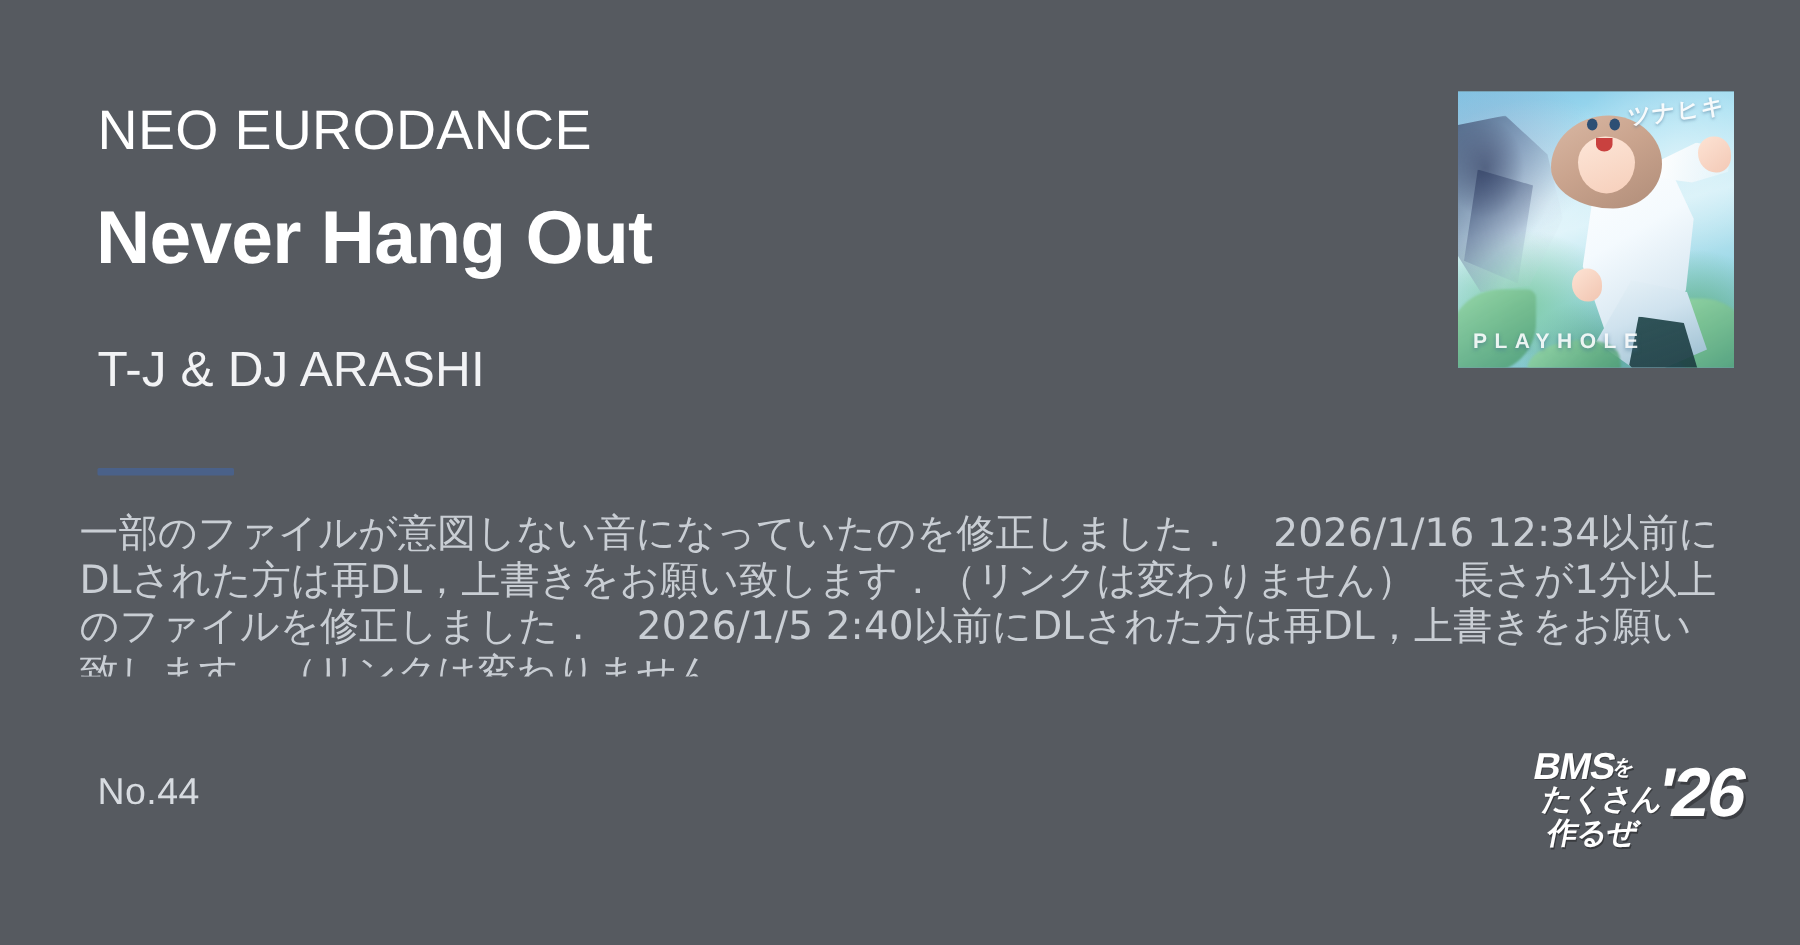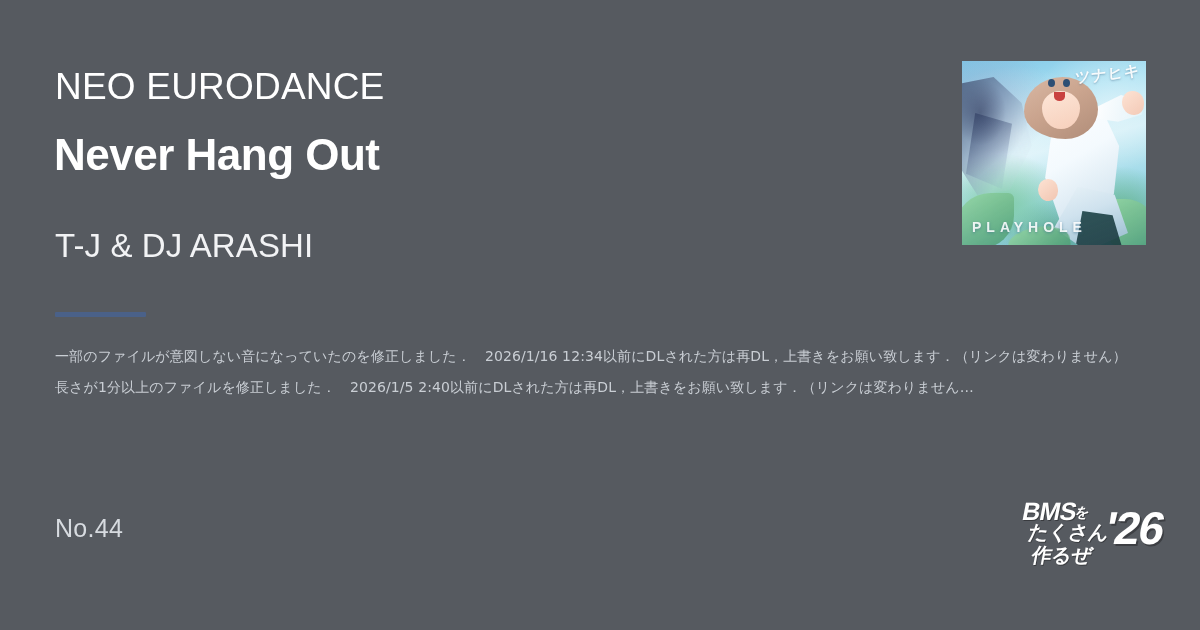--- a/index.html
+++ b/index.html
@@ -4,48 +4,48 @@
 <style>
   * { margin:0; padding:0; box-sizing:border-box; }
   html, body { width:1200px; height:630px; overflow:hidden; }
   body {
     background:#565a60;
     font-family:"Liberation Sans", sans-serif;
     -webkit-font-smoothing:antialiased;
     position:relative;
   }
 
-  .card { position:absolute; inset:0; }
+  .card { position:absolute; inset:0;margin-left:10px; }
 
   
   .genre {
     position:absolute; left:55px; top:68px;
     font-size:37px; font-weight:400; letter-spacing:0.2px;
     color:#ffffff; line-height:1.0; white-space:nowrap;
   }
   .title {
     position:absolute; left:54px; top:133px;
-    font-size:44px; font-weight:700; letter-spacing:-0.5px;
+    font-size:50px; font-weight:700; letter-spacing:-0.5px;
     color:#ffffff; line-height:1.0; white-space:nowrap;
   }
   .artist {
     position:absolute; left:55px; top:229px;
     font-size:33px; font-weight:400; letter-spacing:0.1px;
     color:#f2f3f5; line-height:1.0; white-space:nowrap;
   }
   .divider {
     position:absolute; left:55px; top:312px;
     width:91px; height:5px; background:#4a6189; border-radius:1px;
   }
 
   
   .desc {
-    position:absolute; left:55px; top:341px;
+    position:absolute; left:43px; top:341px;
     width:1100px; height:110px; overflow:hidden;
-    font-size:14px; line-height:31px; font-weight:400;
+    font-size:26px; line-height:31px; font-weight:400;
     color:#c9ced4; letter-spacing:0.1px;
     font-family:"DejaVu Sans", "Liberation Sans", sans-serif;
   }
 
   
   .serial {
     position:absolute; left:55px; top:516px;
     font-size:25px; font-weight:400; color:#d7dbe0;
     letter-spacing:0.3px; line-height:1.0;
   }

